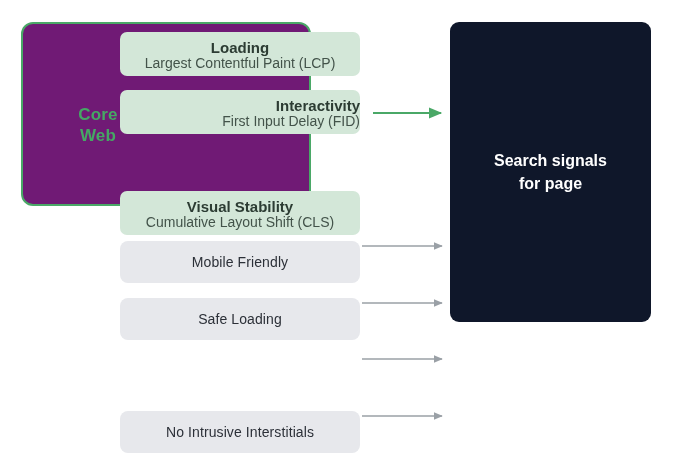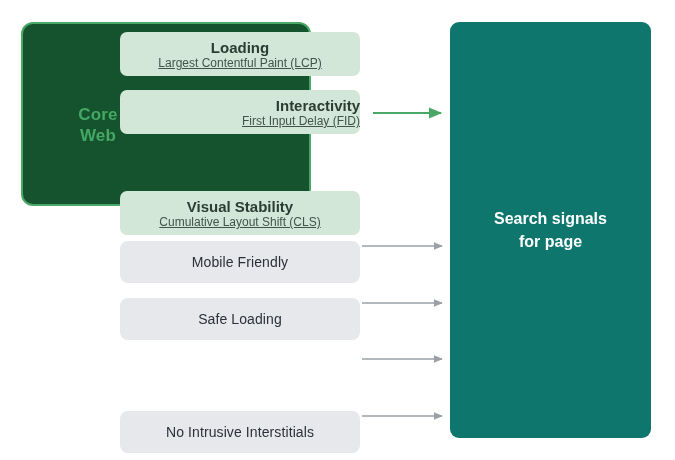--- a/index.html
+++ b/index.html
@@ -23,21 +23,21 @@
   
   .cwv-box {
     position: absolute;
     left: 21px;
     top: 22px;
     width: 290px;
     height: 184px;
     border: 2px solid #4aa867;
     border-radius: 12px;
     box-sizing: border-box;
-    background: #14532d;
+    background: #701a75;
   }
   .cwv-label {
     position: absolute;
     left: 32px;
     top: 80px;
     width: 86px;
     text-align: center;
     color: #45a864;
     font-size: 17px;
     font-weight: bold;
@@ -64,23 +64,22 @@
   .vital-card.v3 { top: 148px; margin-top: 43px; }
   .vital-title {
     color: #2c3c33;
     font-size: 15px;
     font-weight: bold;
     line-height: 17px;
     margin-bottom: 1px;
   }
   .vital-sub {
     color: #43534a;
-    font-size: 12px;
+    font-size: 14px;
     line-height: 12px;
-    text-decoration: underline;
   }
 
   
   .signal-pill {
     position: absolute;
     left: 120px;
     width: 240px;
     height: 42px;
     background: #e7e8ec;
     border-radius: 8px;
@@ -97,22 +96,22 @@
   .signal-pill.s2 { top: 282px; }
   .signal-pill.s3 { top: 338px; }
   .signal-pill.s4 { top: 395px; }
 
   
   .blue-panel {
     position: absolute;
     left: 450px;
     top: 22px;
     width: 201px;
-    height: 416px;
-    background: #0f766e;
+    height: 300px;
+    background: #0f172a;
     border-radius: 9px;
     display: flex;
     align-items: center;
     justify-content: center;
   }
   .blue-panel-text {
     color: #ffffff;
     font-size: 16px;
     font-weight: bold;
     line-height: 23px;

